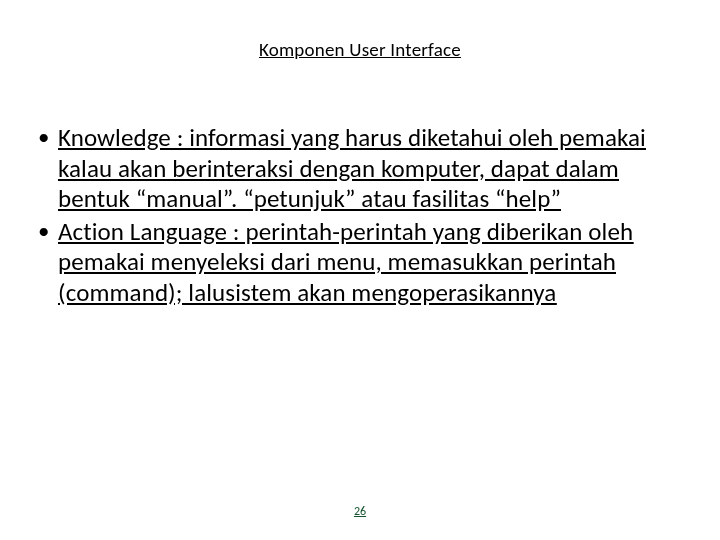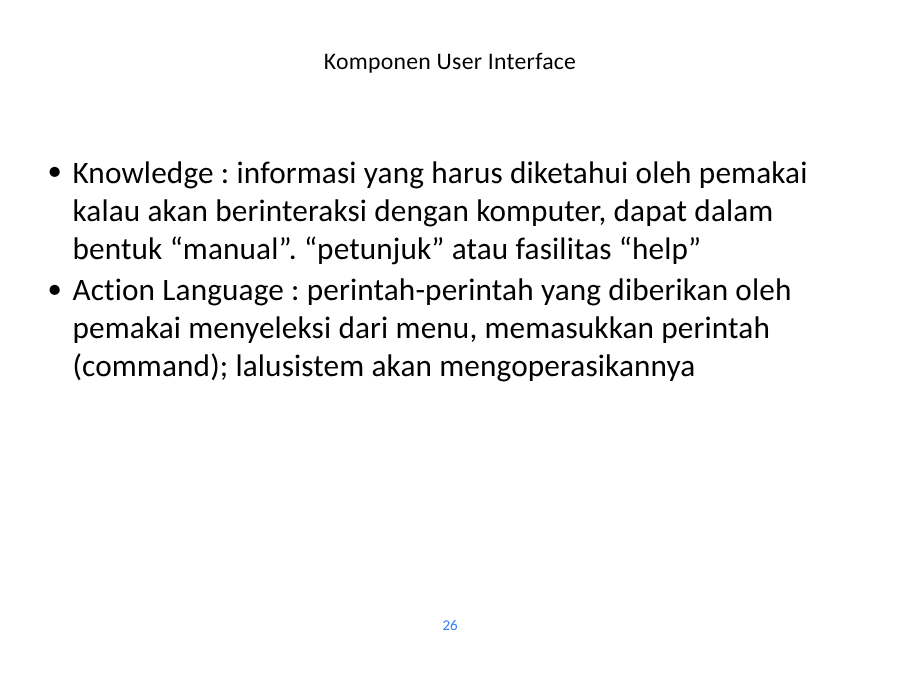--- a/index.html
+++ b/index.html
@@ -1,18 +1,19 @@
 <!DOCTYPE html>
 <html><head>
   <meta charset="utf-8">
   <style>
     * {
       margin: 0;
       padding: 0;
       box-sizing: border-box;
+      text-decoration: underline;
     }
     body {
       width: 720px;
       height: 540px;
       background: #ffffff;
       font-family: Calibri, "Segoe UI", Arial, sans-serif;
       color: #000000;
       position: relative;
       overflow: hidden;
     }
@@ -42,25 +43,25 @@
     }
     .bullet-item::before {
       content: "•";
       position: absolute;
       left: -20px;
       top: 0;
       font-size: 23px;
     }
     .page-number {
       position: absolute;
-      bottom: 32px;
+      bottom: 22px;
       left: 50%;
       transform: translateX(-50%);
       font-size: 12px;
-      color: #3b82f6;
+      color: #14532d;
     }
   </style>
 </head>
 <body>
 
 <div class="slide">
   <h1 class="title">Komponen User Interface</h1>
   <ul class="bullet-list">
     <li class="bullet-item">Knowledge : informasi yang harus diketahui oleh pemakai kalau akan berinteraksi dengan komputer, dapat dalam bentuk “manual”. “petunjuk” atau fasilitas “help”</li>
     <li class="bullet-item">Action Language : perintah-perintah yang diberikan oleh pemakai menyeleksi dari menu, memasukkan perintah (command); lalusistem akan mengoperasikannya</li>

